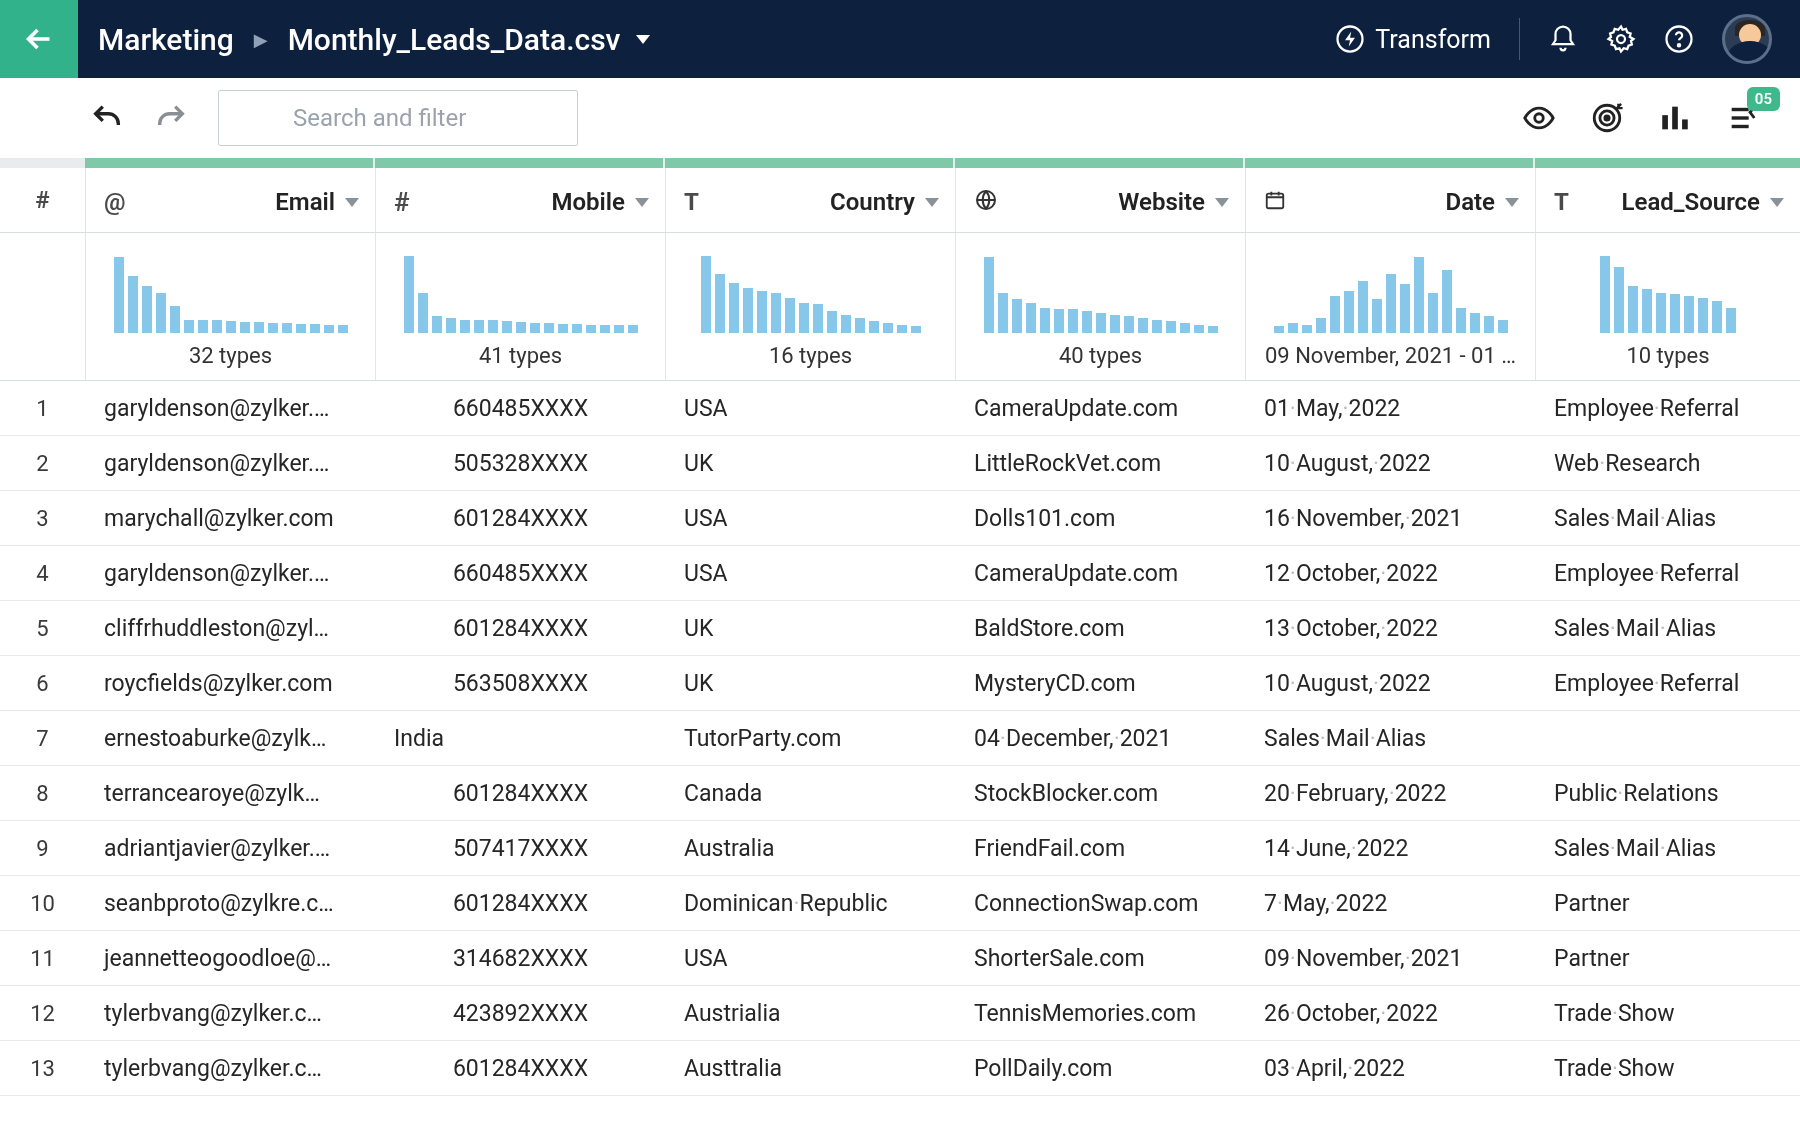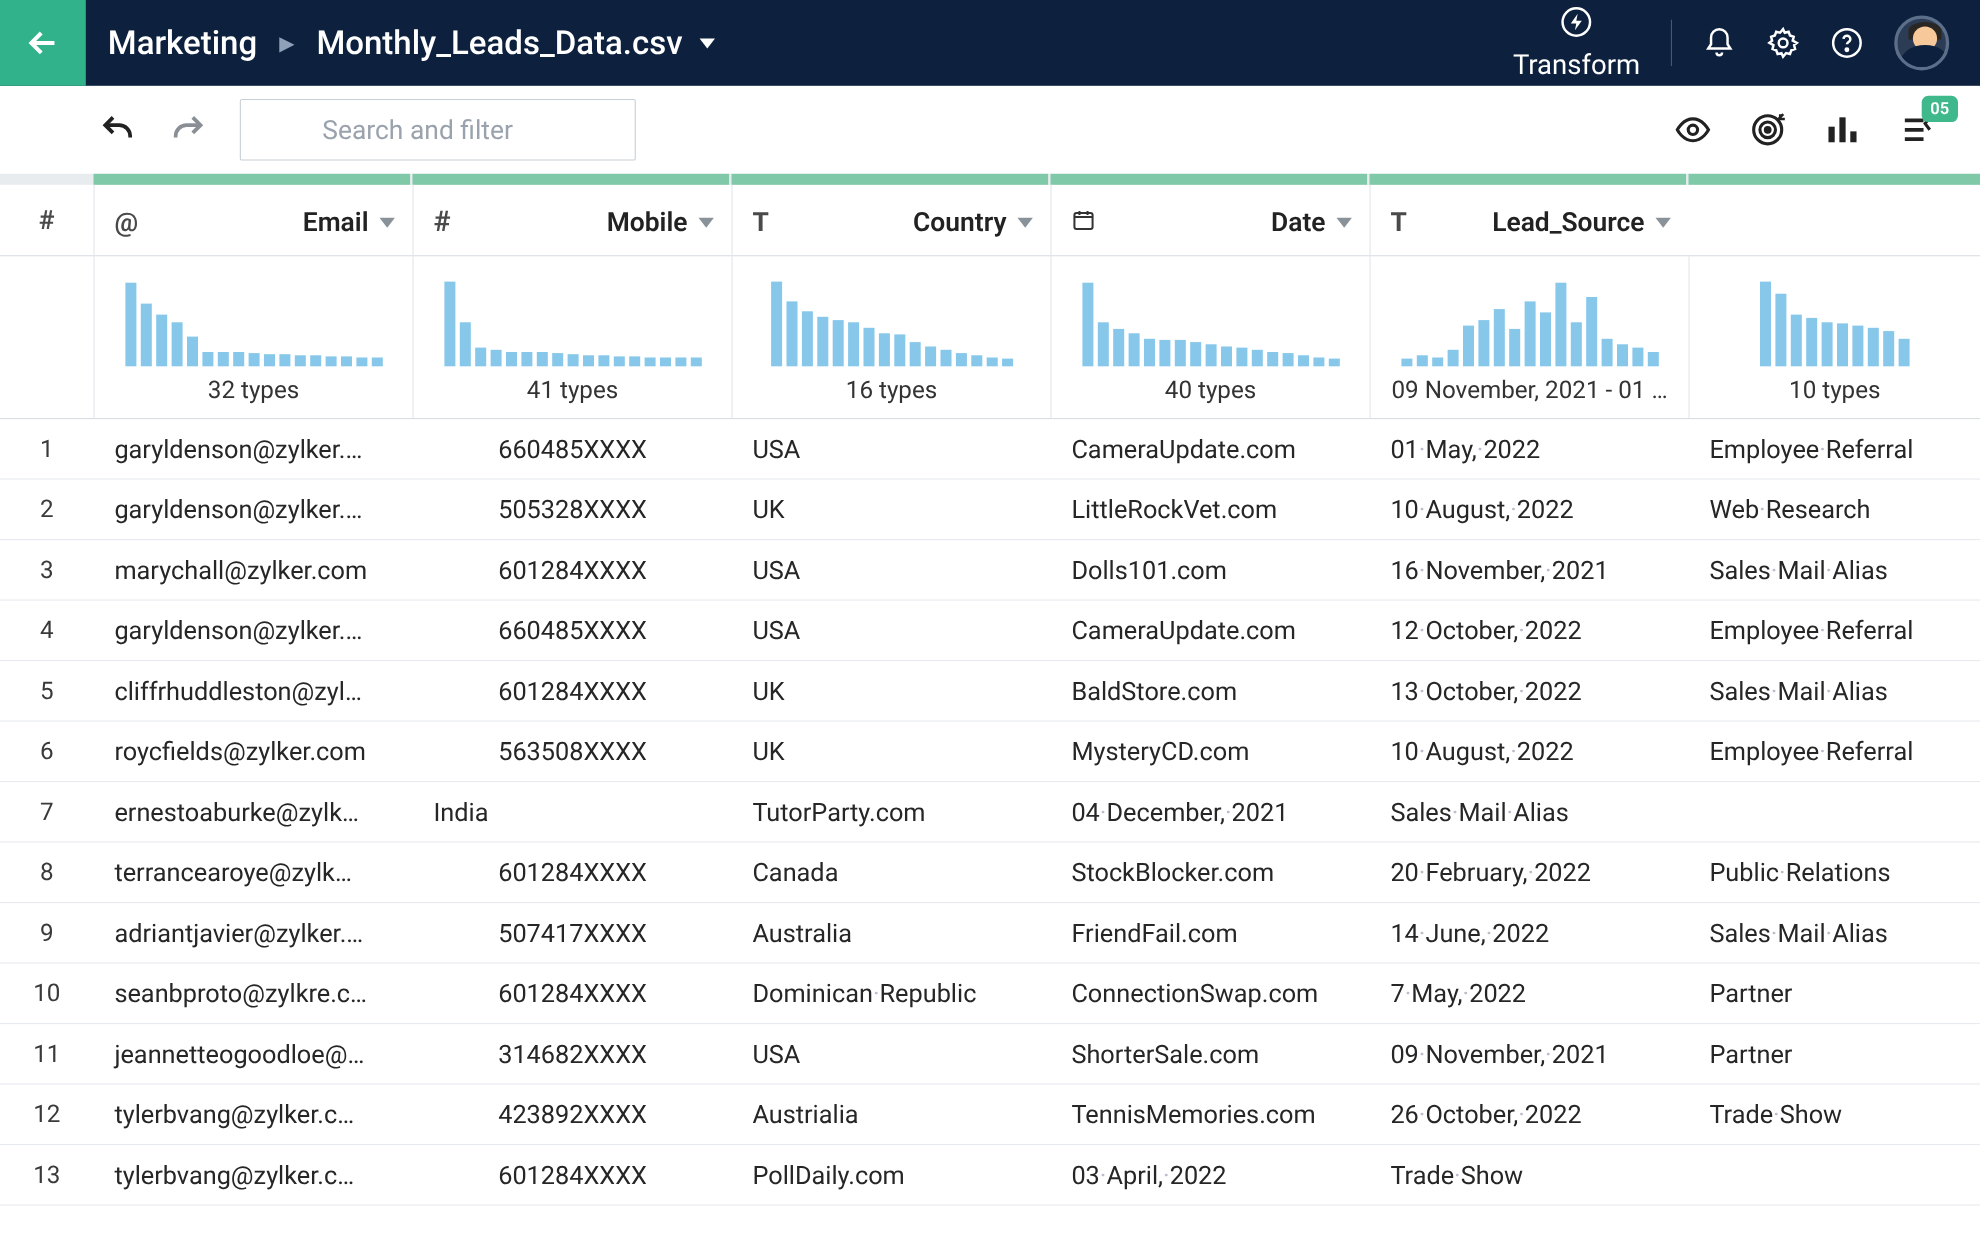--- a/index.html
+++ b/index.html
@@ -7,21 +7,21 @@
   
   .topbar{height:78px;background:#0d213f;display:flex;align-items:center;color:#fff;}
   .back-box{width:78px;height:78px;background:#31b28a;display:flex;align-items:center;justify-content:center;cursor:pointer;}
   .back-box svg{stroke:#fff;}
   .crumbs{display:flex;align-items:center;gap:16px;padding-left:20px;font-size:30px;font-weight:500;}
   .crumbs .sep{color:#8fa0b8;font-size:18px;padding:0 4px;}
   .crumbs .file{display:flex;align-items:center;gap:10px;}
   .caret-dn{width:0;height:0;border-left:7px solid transparent;border-right:7px solid transparent;border-top:9px solid #fff;margin-left:6px;}
   .spacer{flex:1;}
   .right-tools{display:flex;align-items:center;gap:28px;padding-right:28px;}
-  .transform{display:flex;align-items:center;gap:10px;font-size:25px;cursor:pointer;flex-direction:column;}
+  .transform{display:flex;align-items:center;gap:10px;font-size:25px;cursor:pointer;}
   .icon-btn{display:flex;align-items:center;justify-content:center;cursor:pointer;}
   .divider-v{width:1px;height:42px;background:rgba(255,255,255,0.25);}
   .avatar{width:50px;height:50px;border-radius:50%;background:#2c3c55;position:relative;overflow:hidden;border:3px solid #5c6f8a;}
   .avatar .head{width:22px;height:22px;border-radius:50%;background:#f6c89a;position:absolute;top:7px;left:14px;}
   .avatar .body{width:44px;height:30px;border-radius:50% 50% 0 0;background:#0d213f;position:absolute;bottom:-10px;left:3px;}
   .avatar .hair{width:30px;height:16px;border-radius:50% 50% 0 0;background:#2a2623;position:absolute;top:3px;left:10px;}
 
   
   .toolbar{height:80px;display:flex;align-items:center;padding-left:90px;gap:30px;}
   .undo,.redo{cursor:pointer;}
@@ -194,20 +194,28 @@
       <span class="hdr-type-icon"><span style="font-size:26px;font-weight:600">#</span></span>
       <span class="hdr-label">Mobile</span>
       <span class="hdr-caret"></span>
     </div>
     <div class="hdr-cell">
       <span class="hdr-type-icon"><span style="font-size:24px;font-weight:700">T</span></span>
       <span class="hdr-label">Country</span>
       <span class="hdr-caret"></span>
     </div>
     <div class="hdr-cell">
+      <span class="hdr-type-icon"><svg width="24" height="24" viewBox="0 0 24 24" fill="none" stroke="#333" stroke-width="2">
+          <circle cx="12" cy="12" r="9"></circle>
+          <path d="M3 12h18M12 3a14 14 0 010 18M12 3a14 14 0 000 18"></path>
+        </svg></span>
+      <span class="hdr-label">Website</span>
+      <span class="hdr-caret"></span>
+    </div>
+    <div class="hdr-cell">
       <span class="hdr-type-icon"><svg width="22" height="22" viewBox="0 0 24 24" fill="none" stroke="#333" stroke-width="2">
           <rect x="3" y="5" width="18" height="16" rx="2"></rect>
           <path d="M3 9h18M8 3v4M16 3v4"></path>
         </svg></span>
       <span class="hdr-label">Date</span>
       <span class="hdr-caret"></span>
     </div>
     <div class="hdr-cell">
       <span class="hdr-type-icon"><span style="font-size:24px;font-weight:700">T</span></span>
       <span class="hdr-label">Lead_Source</span>
@@ -449,17 +457,18 @@
       <div class="data-cell mobile">423892XXXX</div>
       <div class="data-cell">Austrialia</div>
       <div class="data-cell">TennisMemories.com</div>
       <div class="data-cell">26<span class="dot">·</span>October,<span class="dot">·</span>2022</div>
       <div class="data-cell">Trade<span class="dot">·</span>Show</div>
     </div>
     <div class="data-row">
       <div class="data-idx">13</div>
       <div class="data-cell">tylerbvang@zylker.c…</div>
       <div class="data-cell mobile">601284XXXX</div>
+      <div class="data-cell">Austtralia</div>
       <div class="data-cell">PollDaily.com</div>
       <div class="data-cell">03<span class="dot">·</span>April,<span class="dot">·</span>2022</div>
       <div class="data-cell">Trade<span class="dot">·</span>Show</div>
     </div>
   </div>
 
 </body></html>

